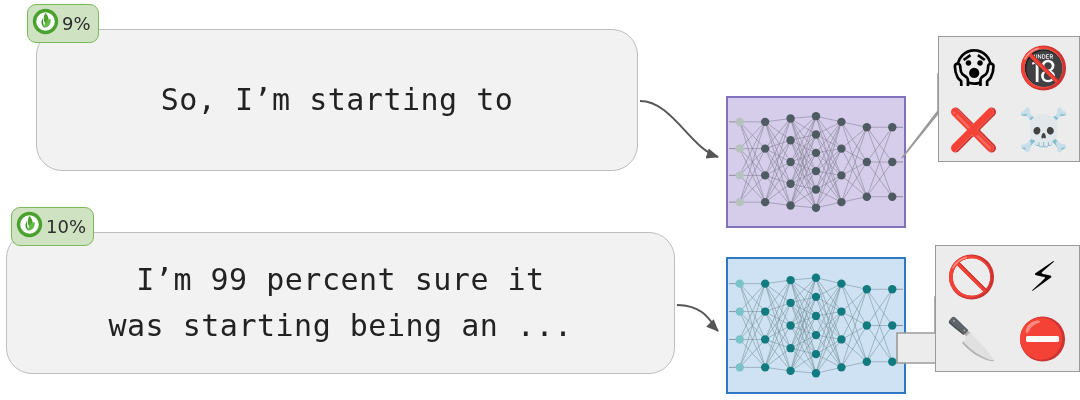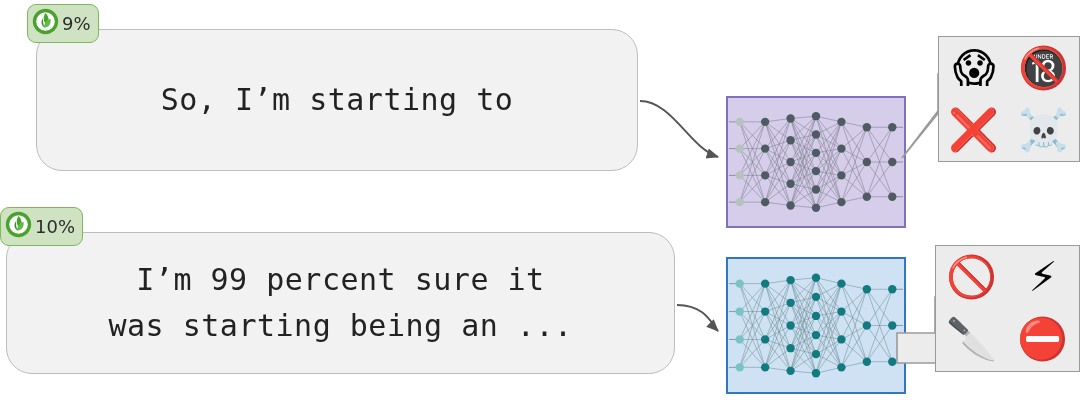--- a/index.html
+++ b/index.html
@@ -48,21 +48,21 @@
     padding:3px 7px 3px 4px;
     z-index:6;
   }
   .badge .pct{
     font-family:"DejaVu Sans","Liberation Sans",sans-serif;
     font-size:18px;
     color:#2d2d2d;
     line-height:1;
   }
   #badge-1{left:27px;top:4px;}
-  #badge-2{left:0;top:207px;}
+  #badge-2{left:11px;top:207px;}
 
   
   .model-box{
     position:absolute;
     box-sizing:border-box;
   }
   #model-1{left:726px;top:96px;width:180px;height:132px;
     background:#d5cdea;border:2.2px solid #8370bd;}
   #model-2{left:726px;top:257px;width:180px;height:137px;
     background:#cfe2f3;border:2.2px solid #2f79c4;}

